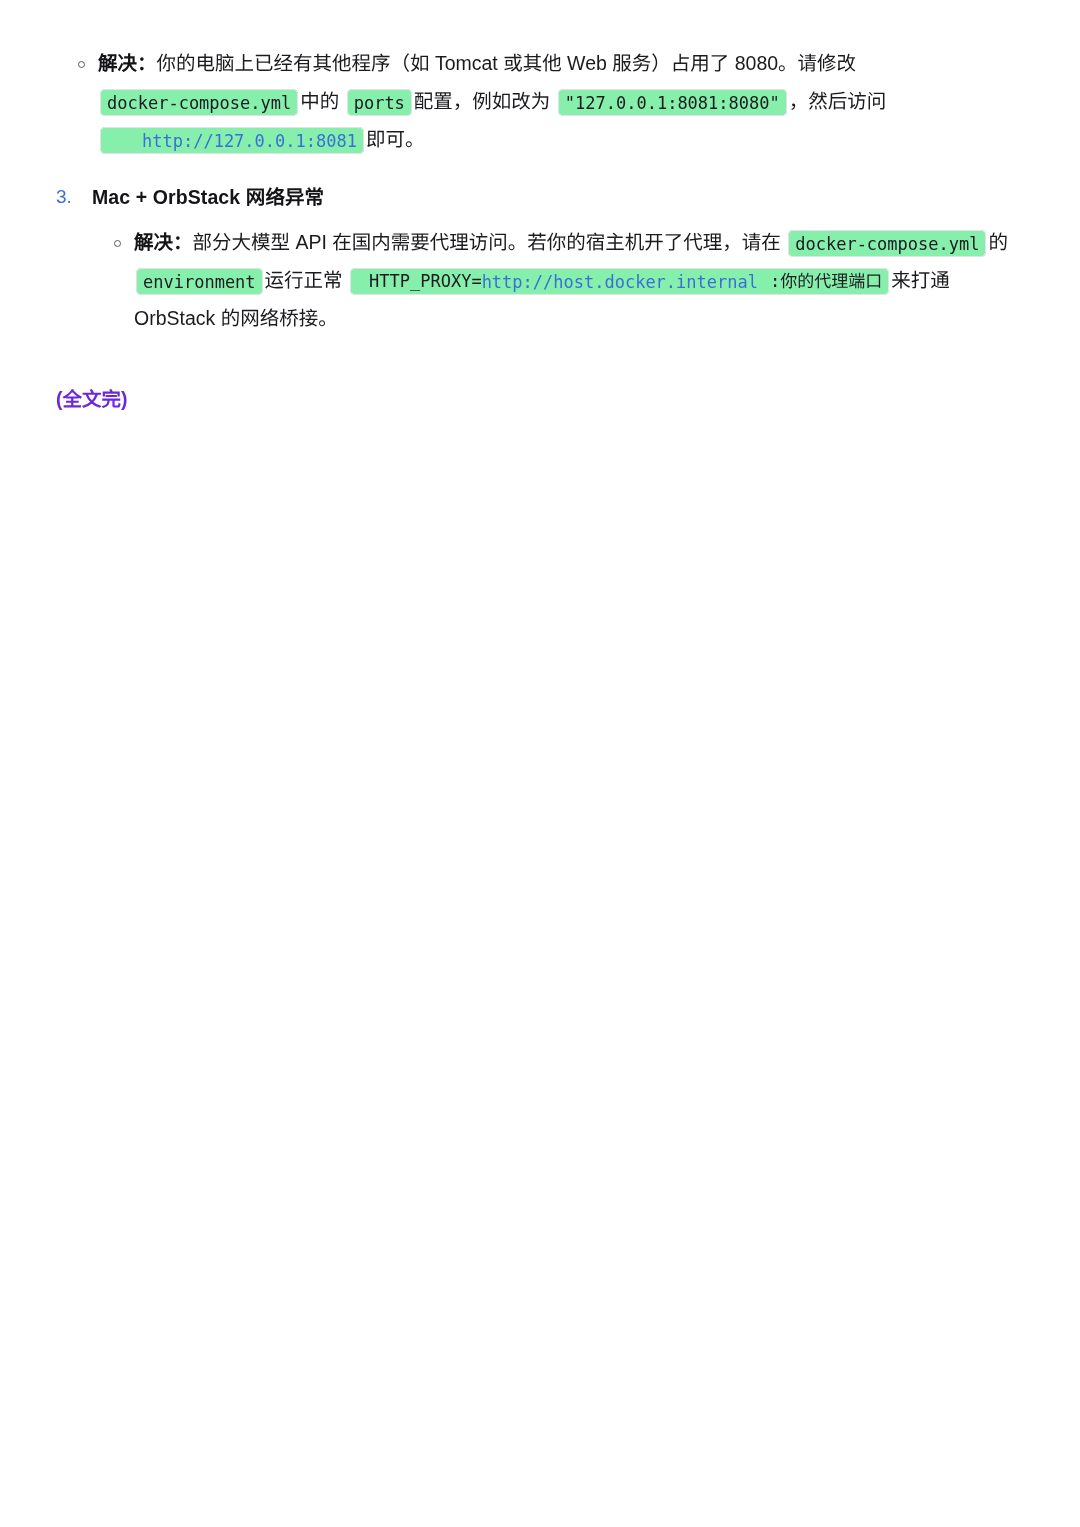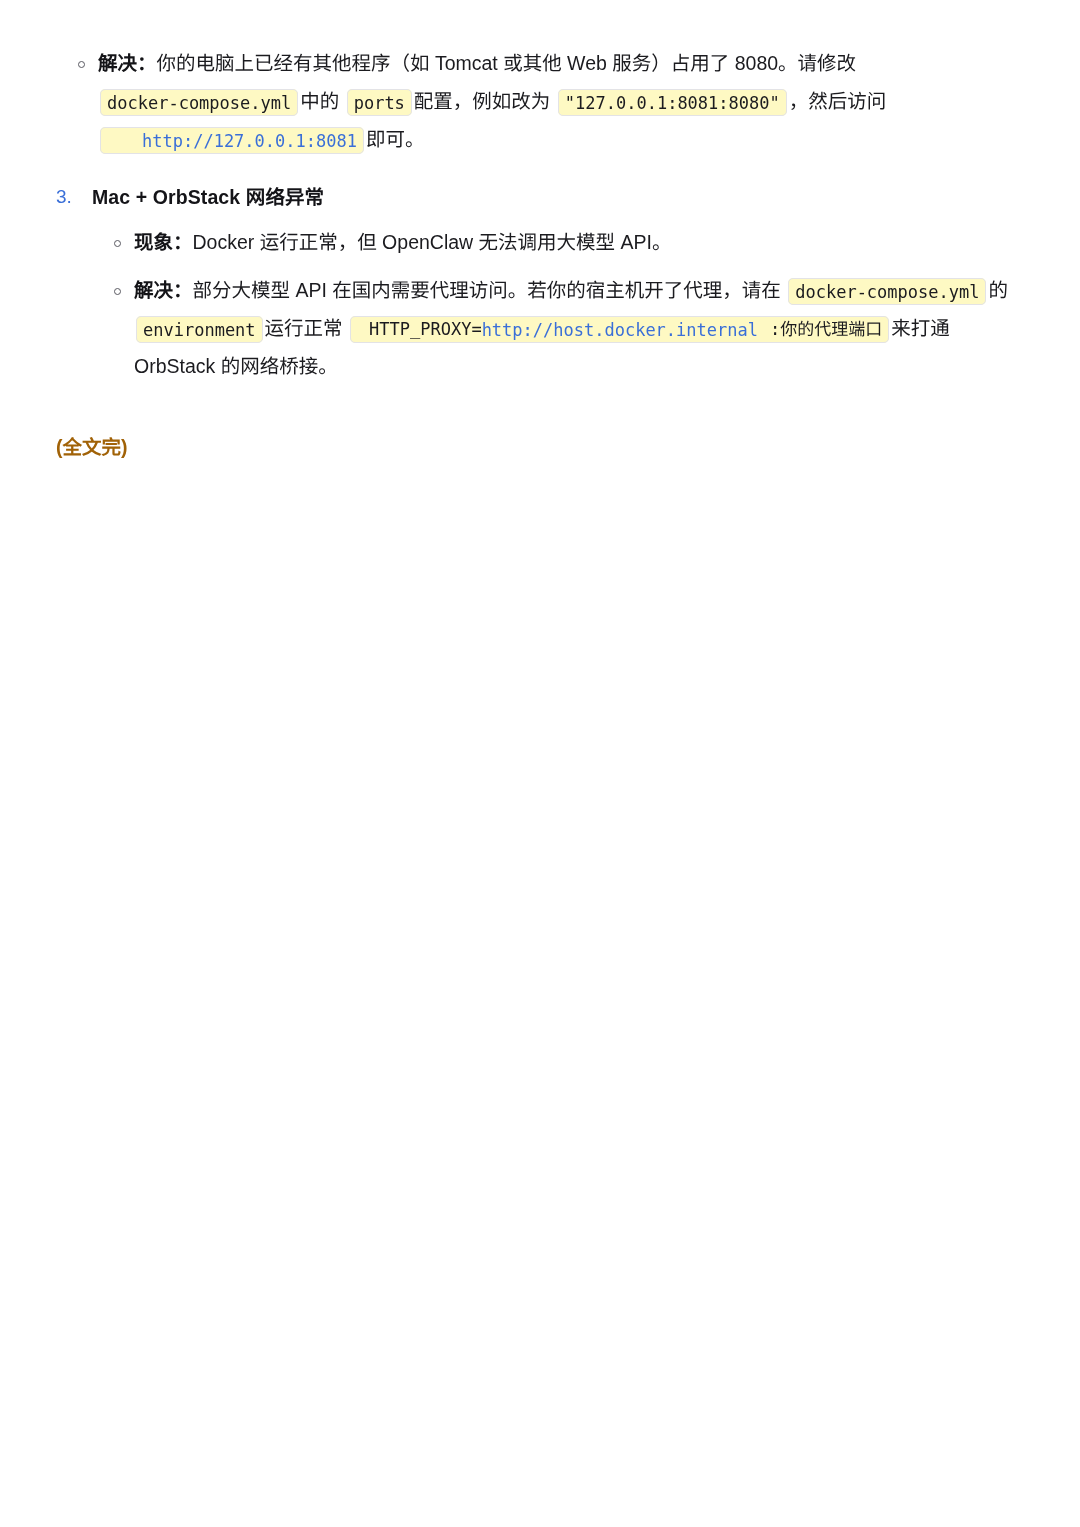--- a/index.html
+++ b/index.html
@@ -77,21 +77,21 @@
 
   .label-bold {
     font-weight: 700;
     color: #141418;
   }
 
   
   code.chip {
     font-family: "DejaVu Sans Mono", "Liberation Mono", monospace;
     font-size: 17px;
-    background: #fef9c3;
+    background: #86efac;
     border: 1px solid #e3e3e6;
     border-radius: 5px;
     padding: 2.5px 6px;
     margin: 0 2px;
     color: #1b1b1f;
     white-space: nowrap;
     line-height: 1.4;
   }
   code.chip.link {
     color: #3a6fd8;
@@ -102,21 +102,21 @@
   }
   code.chip .u-dark {
     color: #1b1b1f;
     margin-left: 12px;
   }
 
   .closing {
     margin-top: 46px;
     font-size: 19.5px;
     font-weight: 700;
-    color: #a16207;
+    color: #6d28d9;
     padding-left: 0;
   }
 
   .sub-list.nested {
     margin-top: 8px;
   }
 </style>
 </head>
 <body>
 
@@ -132,23 +132,20 @@
     </li>
   </ul>
 
   <ol class="num-list">
     <li class="num-item">
       <span class="num-marker">3.</span>
       <span class="heading-inline">Mac + OrbStack 网络异常</span>
 
       <ul class="sub-list nested">
         <li class="sub-item">
-          <span class="label-bold">现象：</span><span>Docker 运行正常，但 OpenClaw 无法调用大模型 API。</span>
-        </li>
-        <li class="sub-item">
           <span class="label-bold">解决：</span><span>部分大模型 API 在国内需要代理访问。若你的宿主机开了代理，请在</span>
           <code class="chip">docker-compose.yml</code><span>的</span>
           <code class="chip">environment</code><span>运行正常</span>
           <code class="chip"><span class="u-dark">HTTP_PROXY=</span><span class="u-blue">http://host.docker.internal</span><span class="u-dark">:你的代理端口</span></code><span>来打通 OrbStack 的网络桥接。</span>
         </li>
       </ul>
     </li>
   </ol>
 
   <div class="closing">(全文完)</div>

